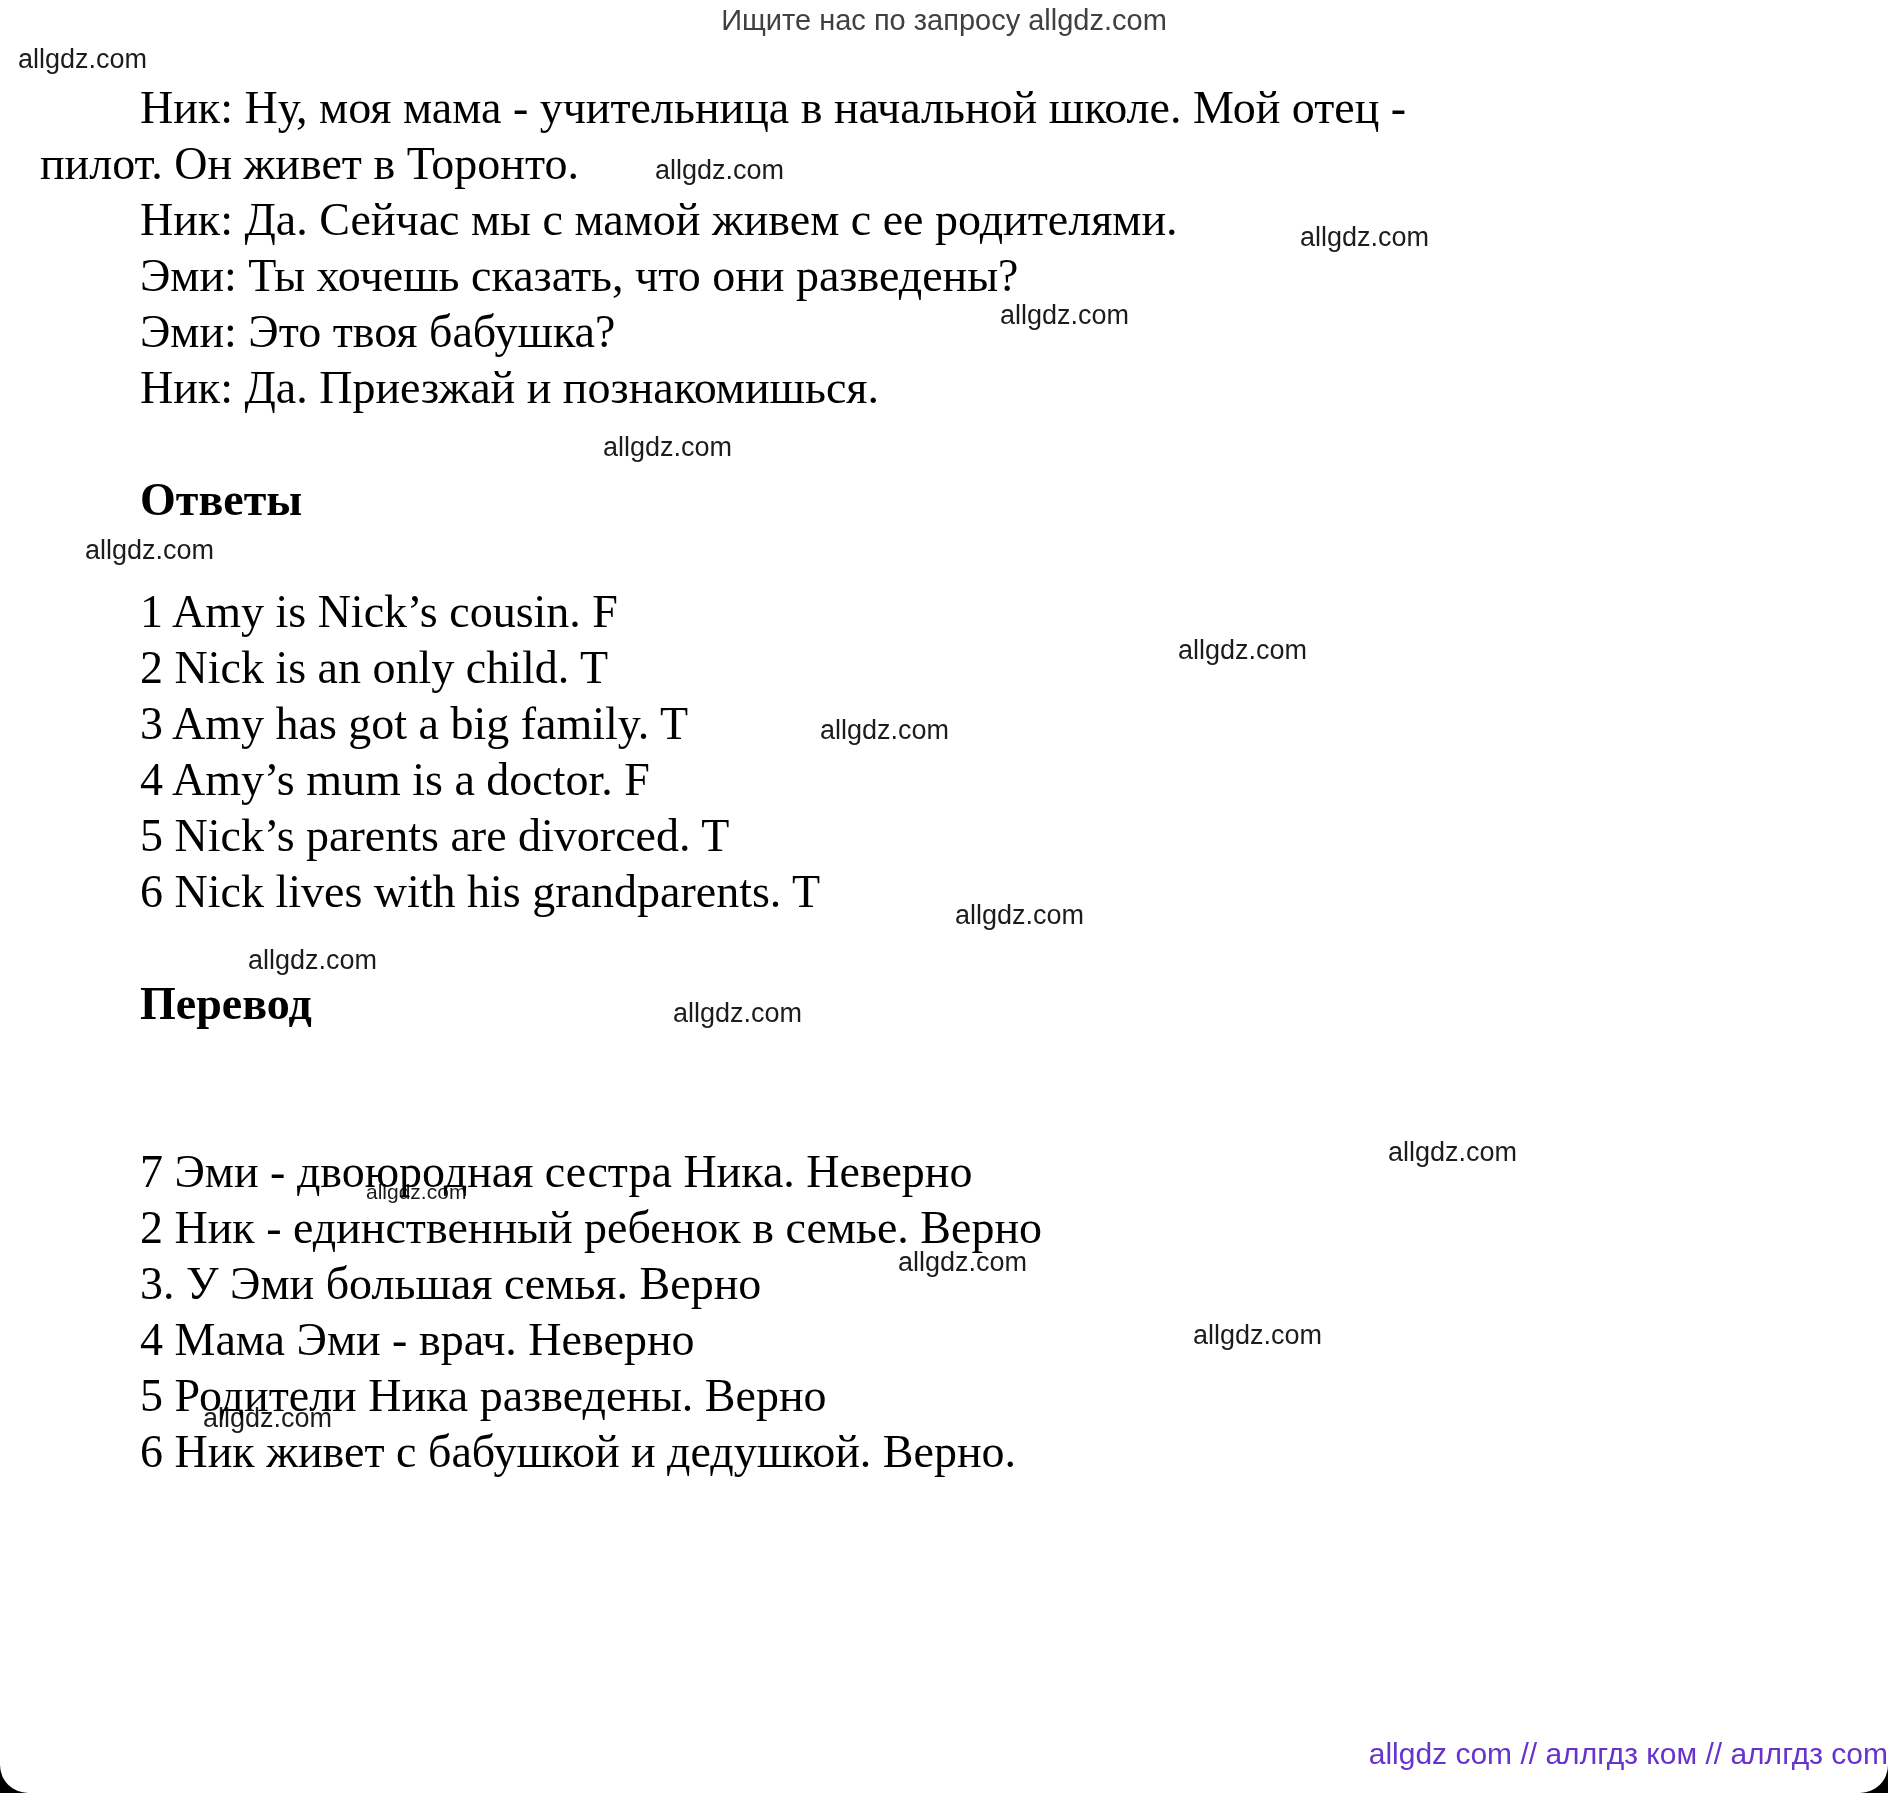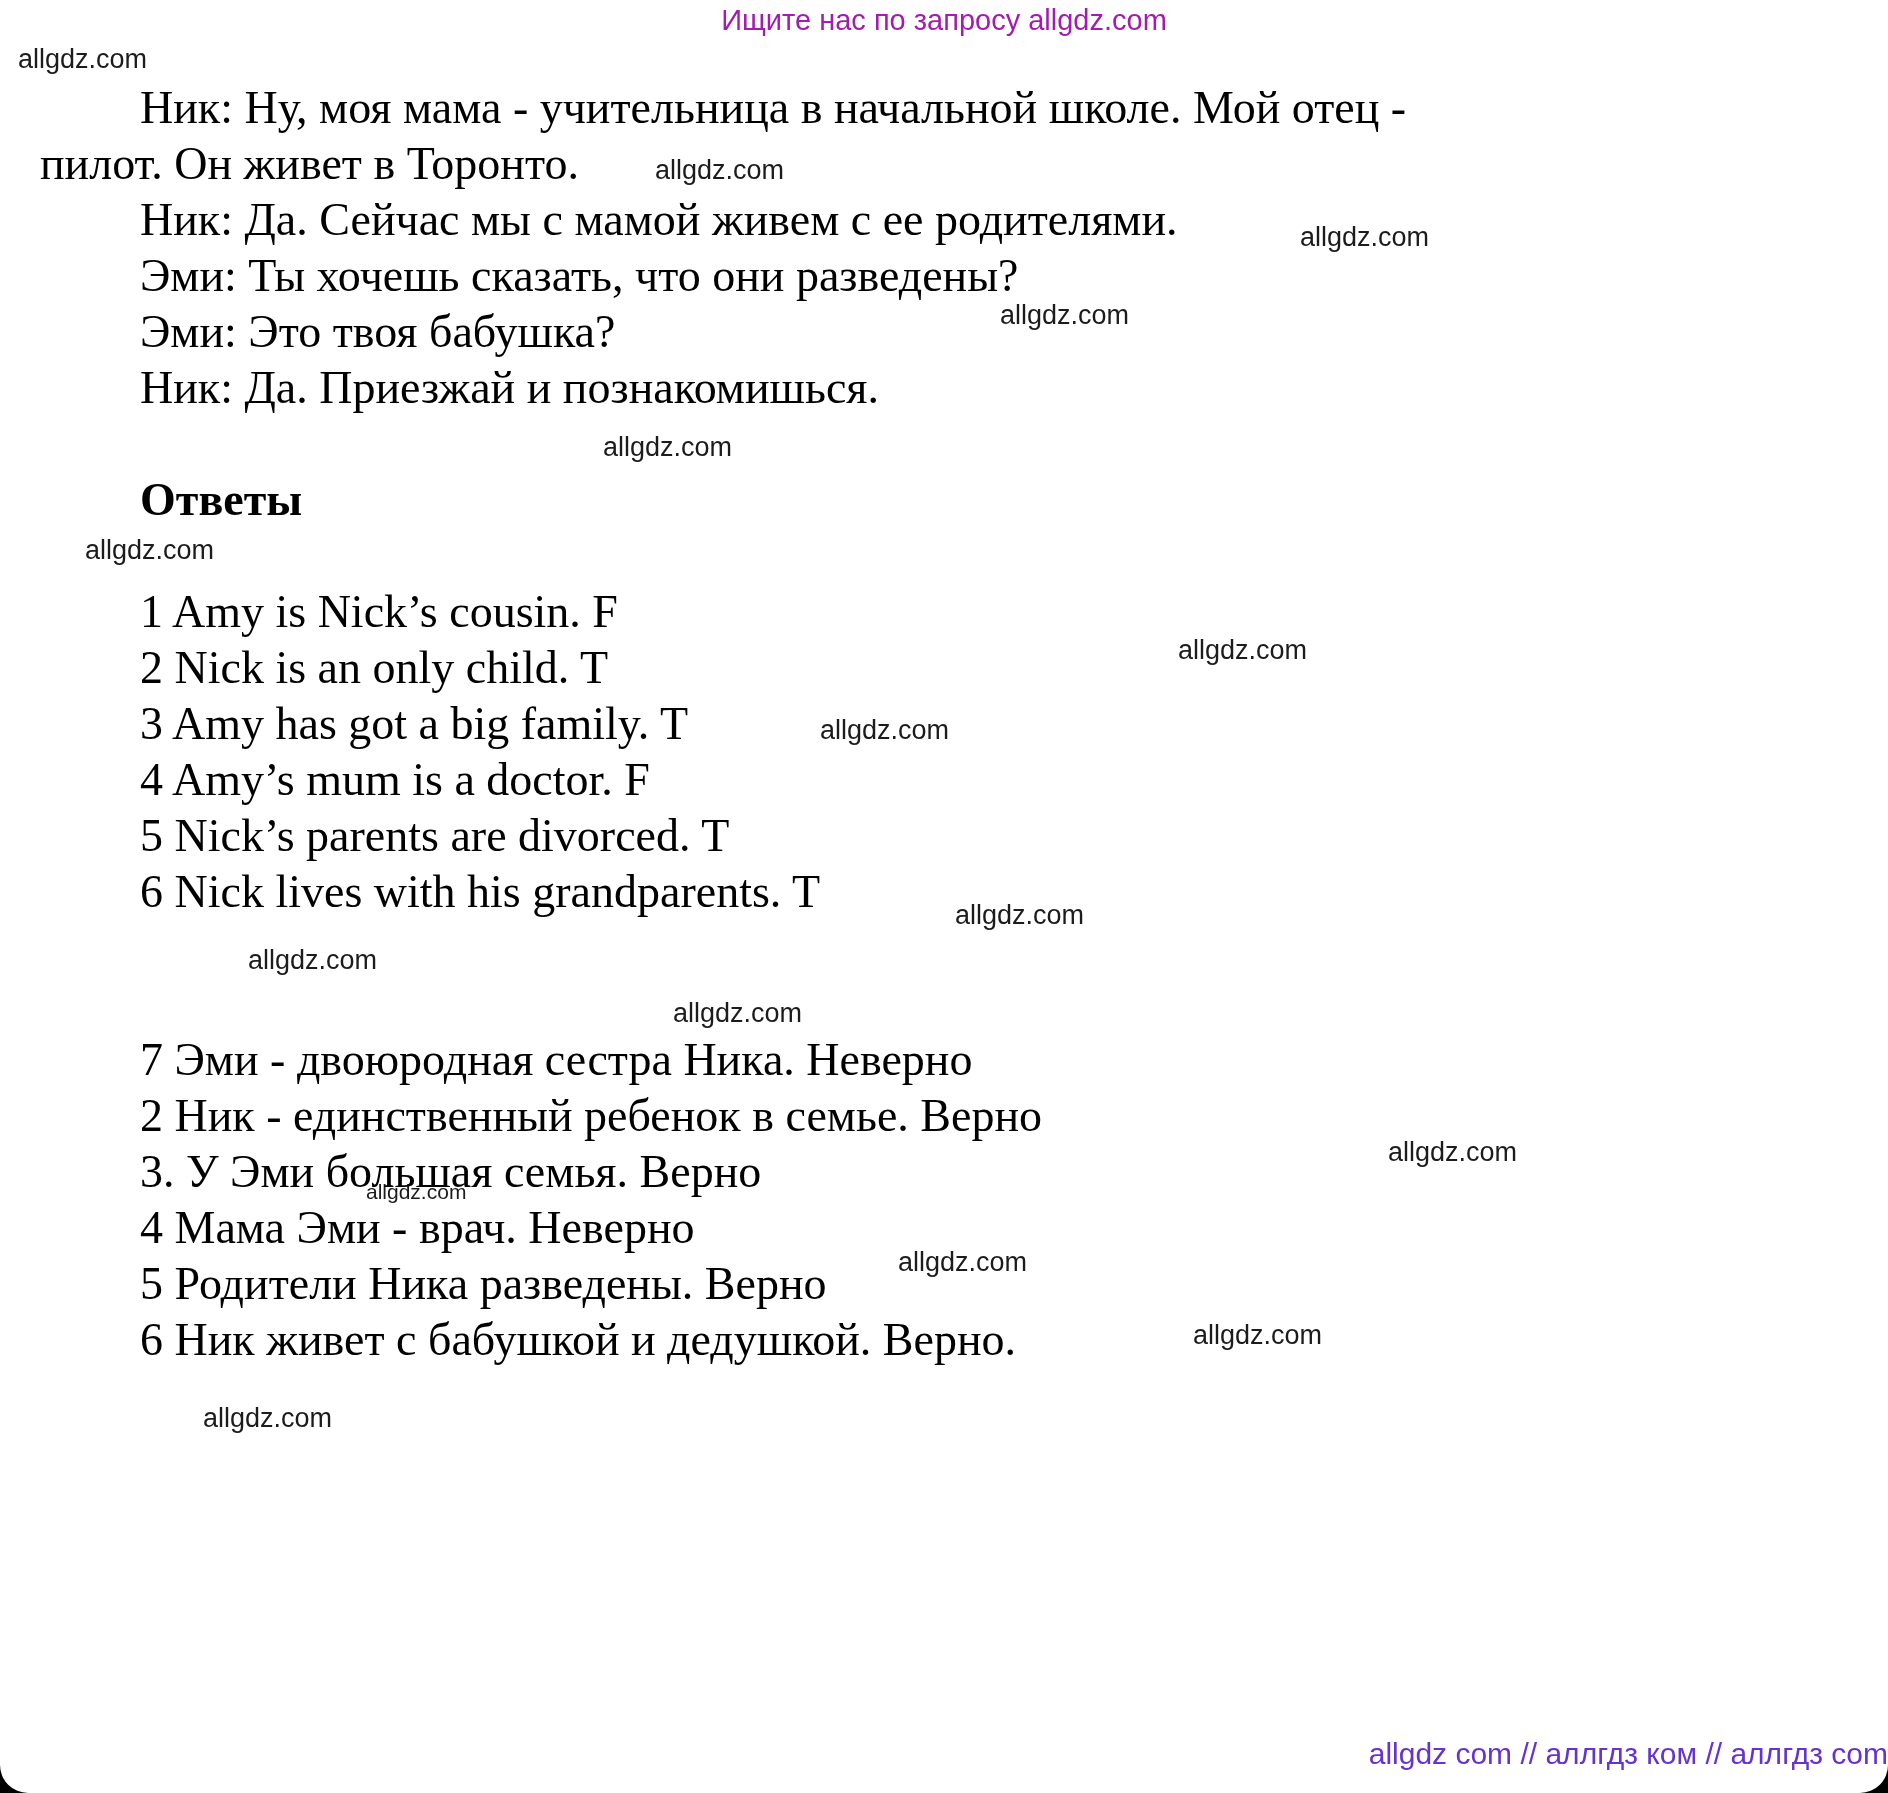--- a/index.html
+++ b/index.html
@@ -18,21 +18,21 @@
     color: #000;
   }
   .top-banner {
     position: absolute;
     top: 4px;
     left: 0;
     width: 100%;
     text-align: center;
     font-family: "Liberation Sans", sans-serif;
     font-size: 29px;
-    color: #a21caf;
+    color: #404040;
   }
   .wm {
     position: absolute;
     font-family: "Liberation Sans", sans-serif;
     font-size: 27px;
     color: #1c1c1c;
     white-space: nowrap;
   }
   .wm.small { font-size: 21px; }
   .content {
@@ -101,20 +101,21 @@
     <p>Ник: Да. Приезжай и познакомишься.</p>
 
     <p class="heading">Ответы</p>
     <p class="first-after-heading">1 Amy is Nick’s cousin.  F</p>
     <p>2 Nick is an only child. T</p>
     <p>3 Amy has got a big family.  T</p>
     <p>4 Amy’s mum is a doctor. F</p>
     <p>5 Nick’s parents are divorced. T</p>
     <p>6 Nick lives with his grandparents. T</p>
 
+    <p class="heading">Перевод</p>
     <p class="big-gap-before">7 Эми - двоюродная сестра Ника. Неверно</p>
     <p>2 Ник - единственный ребенок в семье. Верно</p>
     <p>3. У Эми большая семья. Верно</p>
     <p>4 Мама Эми - врач. Неверно</p>
     <p>5 Родители Ника разведены. Верно</p>
     <p>6 Ник живет с бабушкой и дедушкой. Верно.</p>
   </div>
 
   <div class="footer">allgdz com  //  аллгдз ком  //  аллгдз com</div>
 

